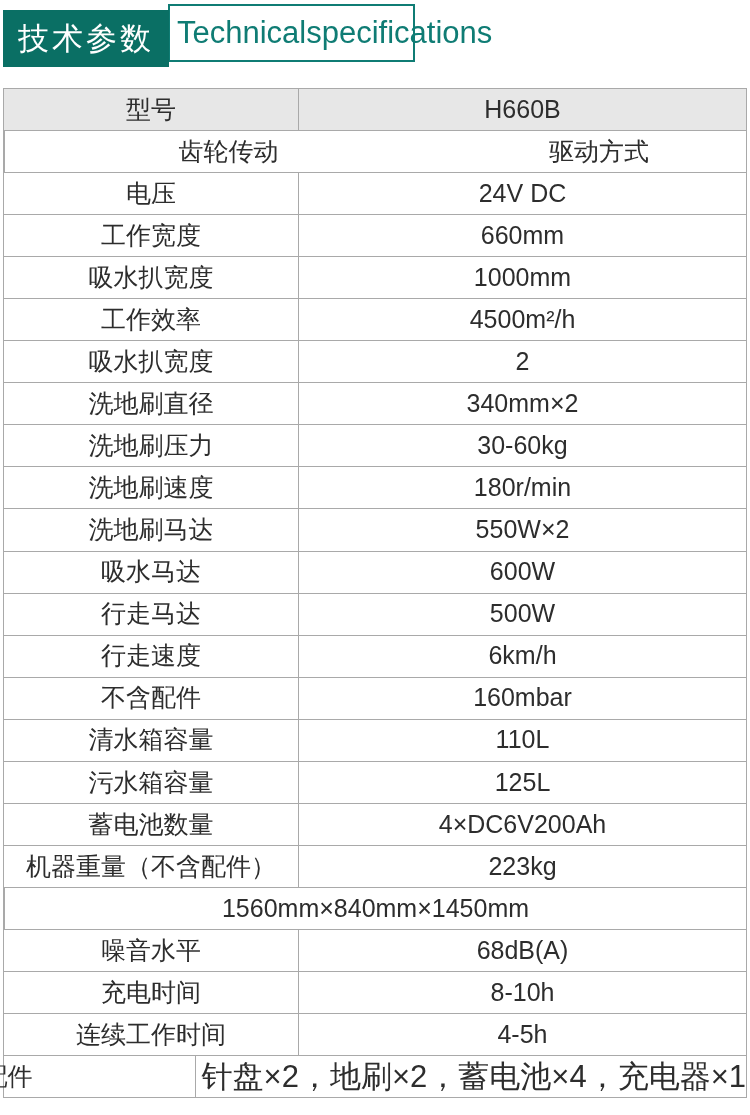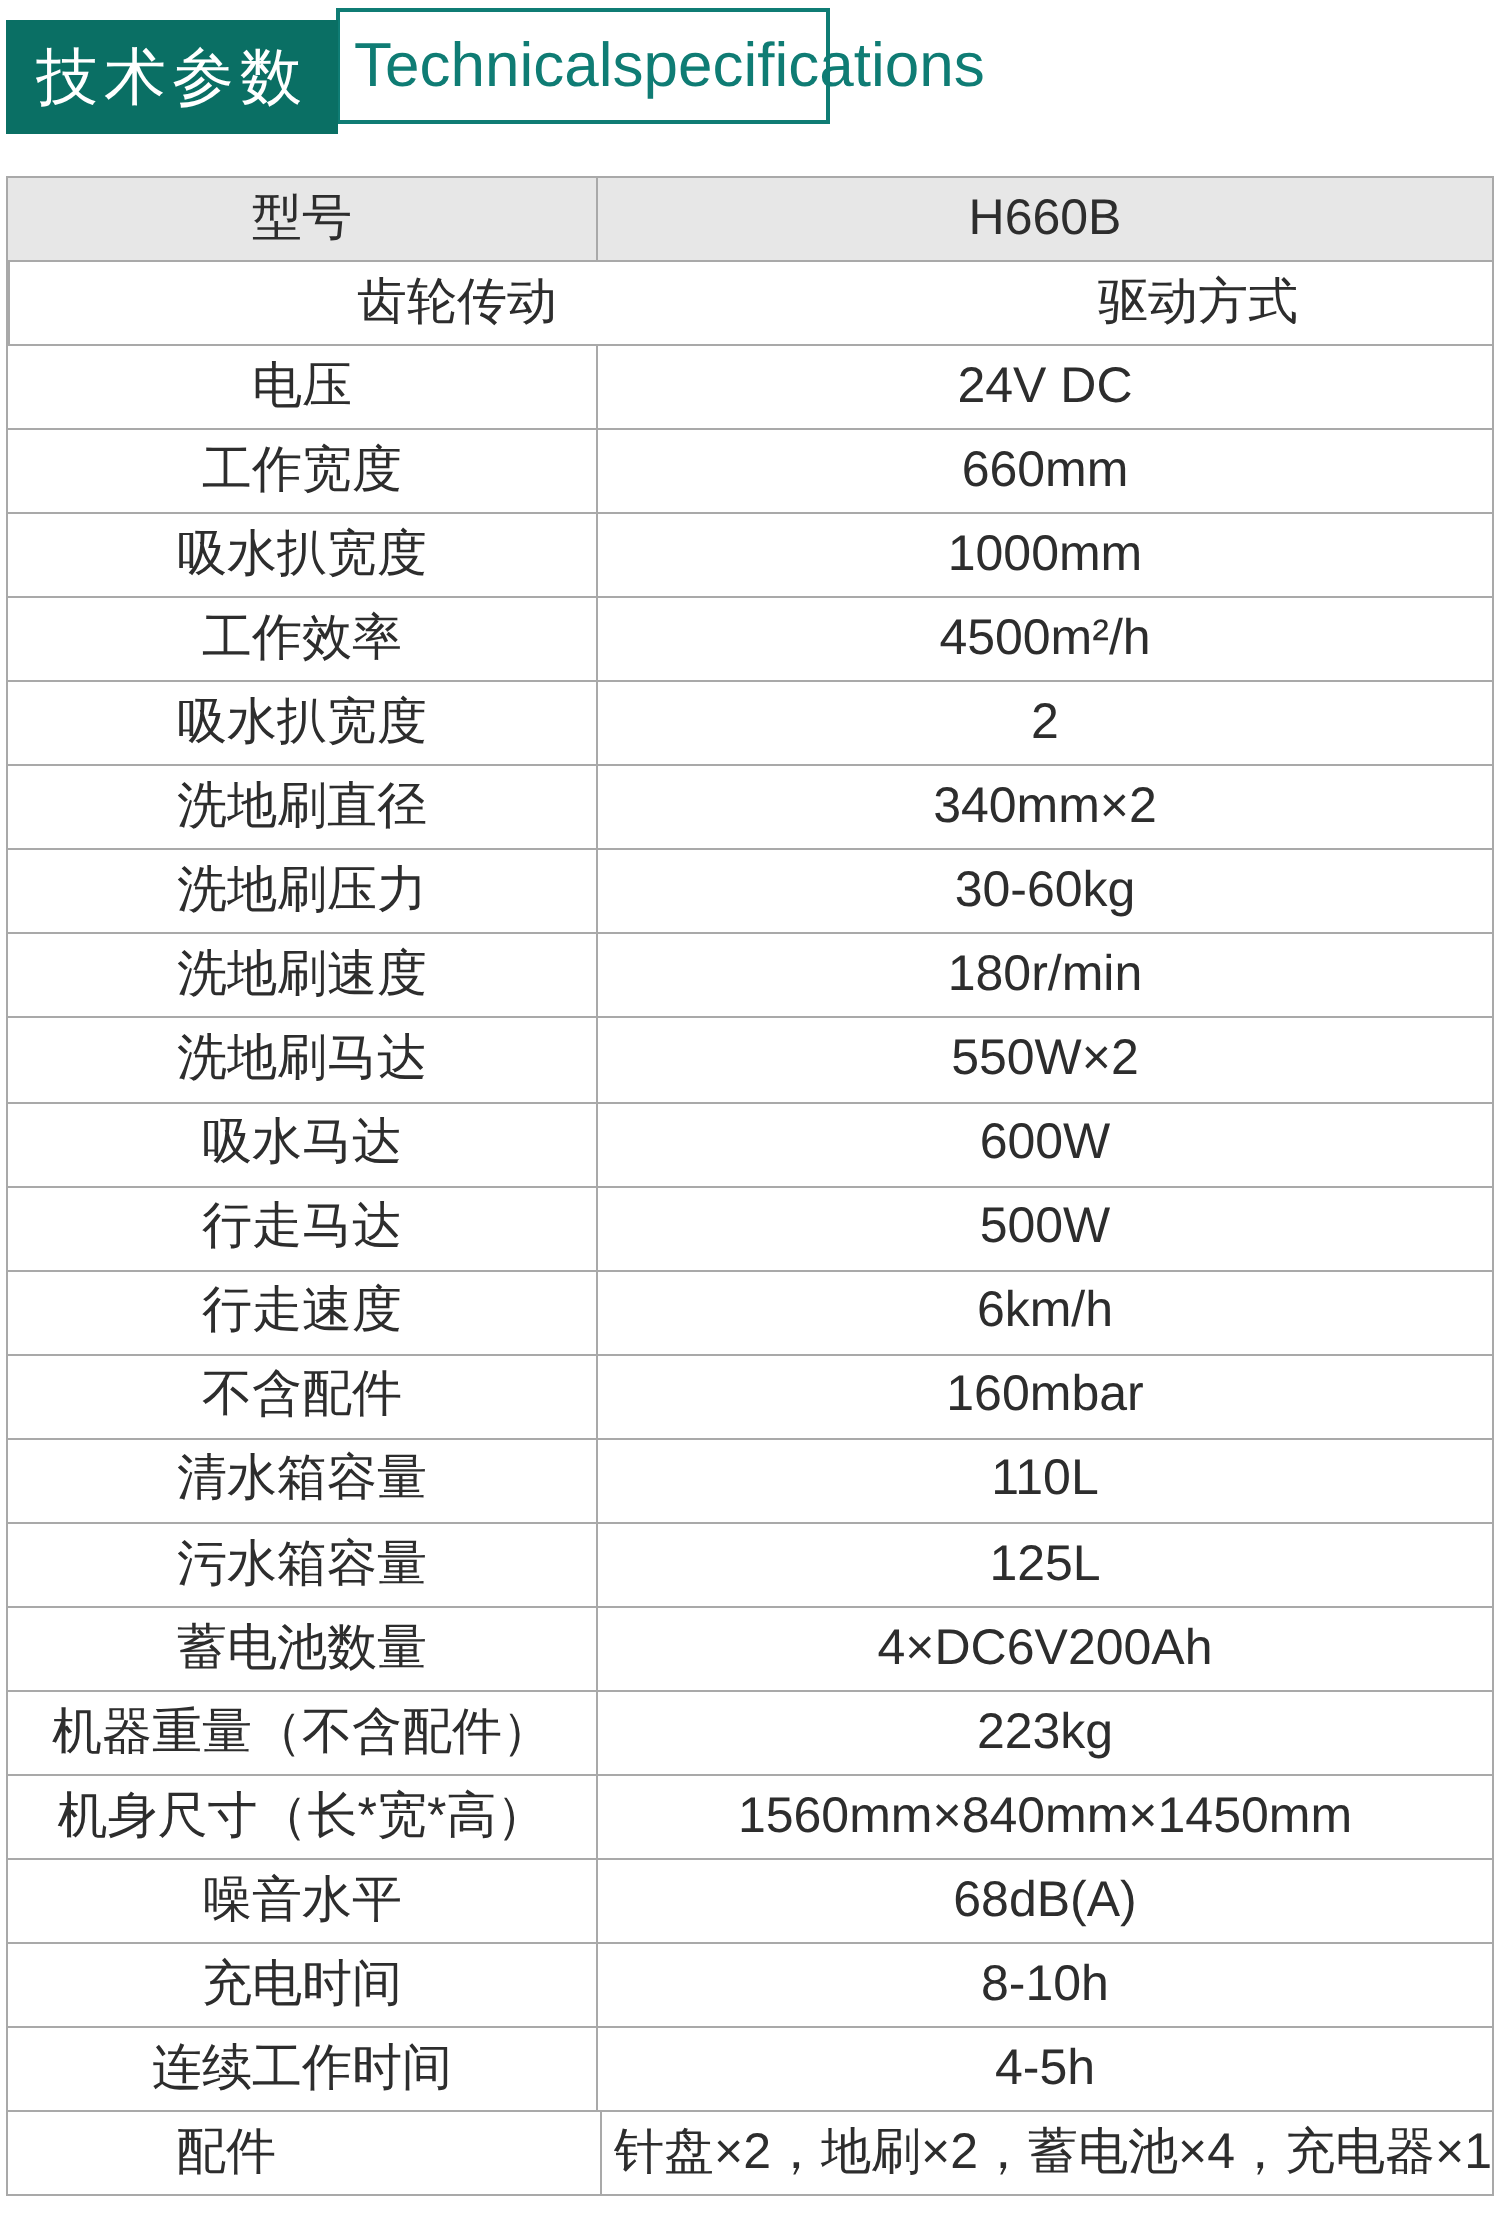--- a/index.html
+++ b/index.html
@@ -60,21 +60,21 @@
     display:flex;align-items:center;justify-content:center;
     font-size:25px;
     line-height:1.1;
     white-space:nowrap;
   }
   .cell.label{width:294px;flex:none;}
   .cell.value{flex:1;border-left:1px solid var(--border);}
   .cell.value.left{
     justify-content:flex-start;
     padding-left:6px;
-    font-size:25px;
+    font-size:31px;
     margin-left:40px;
   }
 </style>
 </head>
 <body>
 
 <div class="hdr-cn">技术参数</div>
 
 <div class="hdr-en">Technicalspecifications</div>
 
@@ -168,21 +168,20 @@
     <div class="cell label">蓄电池数量</div>
     <div class="cell value">4×DC6V200Ah</div>
   </div>
 
   <div class="row">
     <div class="cell label">机器重量（不含配件）</div>
     <div class="cell value">223kg</div>
   </div>
 
   <div class="row">
-    <div class="cell label">机身尺寸（长*宽*高）</div>
     <div class="cell value">1560mm×840mm×1450mm</div>
   </div>
 
   <div class="row">
     <div class="cell label">噪音水平</div>
     <div class="cell value">68dB(A)</div>
   </div>
 
   <div class="row">
     <div class="cell label">充电时间</div>

